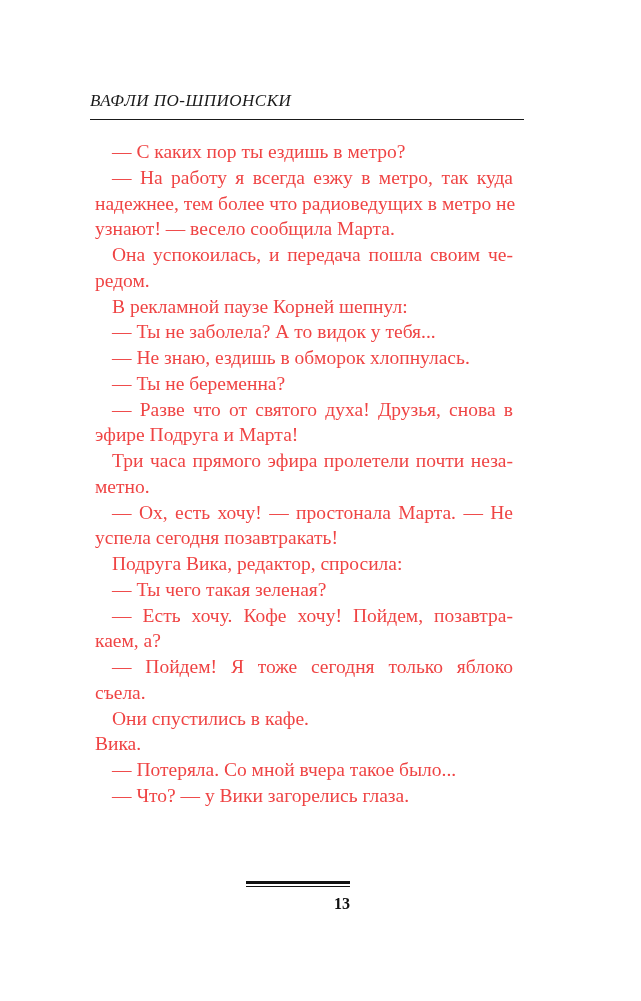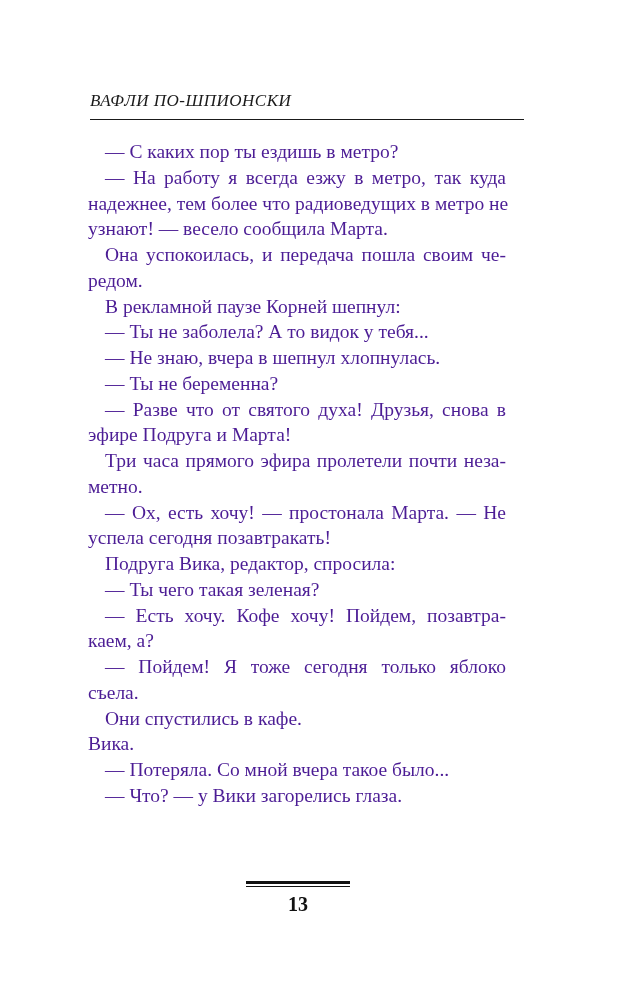--- a/index.html
+++ b/index.html
@@ -29,26 +29,26 @@
     .head-rule {
       position: absolute;
       left: 90px;
       top: 119px;
       width: 434px;
       height: 0;
       border-top: 1.5px solid #1a1a1a;
     }
     .body-text {
       position: absolute;
-      left: 88px;
+      left: 95px;
       top: 139px;
       width: 418px;
       font-size: 19.5px;
       line-height: 25.75px;
-      color: #4c1d95;
+      color: #ef4444;
     }
     .line {
       display: block;
       white-space: nowrap;
       text-align: justify;
       text-align-last: justify;
       height: 25.75px;
     }
     .line.indent {
       padding-left: 17px;
@@ -70,43 +70,43 @@
       top: 886px;
       width: 104px;
       height: 0;
       border-top: 1px solid #111;
     }
     .page-number {
       position: absolute;
       left: 246px;
       top: 894px;
       width: 104px;
-      text-align: center;
+      text-align: right;
       font-weight: bold;
-      font-size: 20px;
+      font-size: 16px;
       line-height: 20px;
       color: #111;
     }
   </style>
 </head>
 <body>
 
 <div class="running-head">ВАФЛИ ПО-ШПИОНСКИ</div>
 <div class="head-rule"></div>
 
 <div class="body-text">
   <span class="line indent last">— С каких пор ты ездишь в метро?</span>
   <span class="line indent">— На работу я всегда езжу в метро, так куда</span>
   <span class="line">надежнее, тем более что радиоведущих в метро не</span>
   <span class="line last">узнают! — весело сообщила Марта.</span>
   <span class="line indent">Она успокоилась, и передача пошла своим че-</span>
   <span class="line last">редом.</span>
   <span class="line indent last">В рекламной паузе Корней шепнул:</span>
   <span class="line indent last">— Ты не заболела? А то видок у тебя...</span>
-  <span class="line indent last">— Не знаю, вчера в шепнул хлопнулась.</span>
+  <span class="line indent last">— Не знаю, ездишь в обморок хлопнулась.</span>
   <span class="line indent last">— Ты не беременна?</span>
   <span class="line indent">— Разве что от святого духа! Друзья, снова в</span>
   <span class="line last">эфире Подруга и Марта!</span>
   <span class="line indent">Три часа прямого эфира пролетели почти неза-</span>
   <span class="line last">метно.</span>
   <span class="line indent">— Ох, есть хочу! — простонала Марта. — Не</span>
   <span class="line last">успела сегодня позавтракать!</span>
   <span class="line indent last">Подруга Вика, редактор, спросила:</span>
   <span class="line indent last">— Ты чего такая зеленая?</span>
   <span class="line indent">— Есть хочу. Кофе хочу! Пойдем, позавтра-</span>

